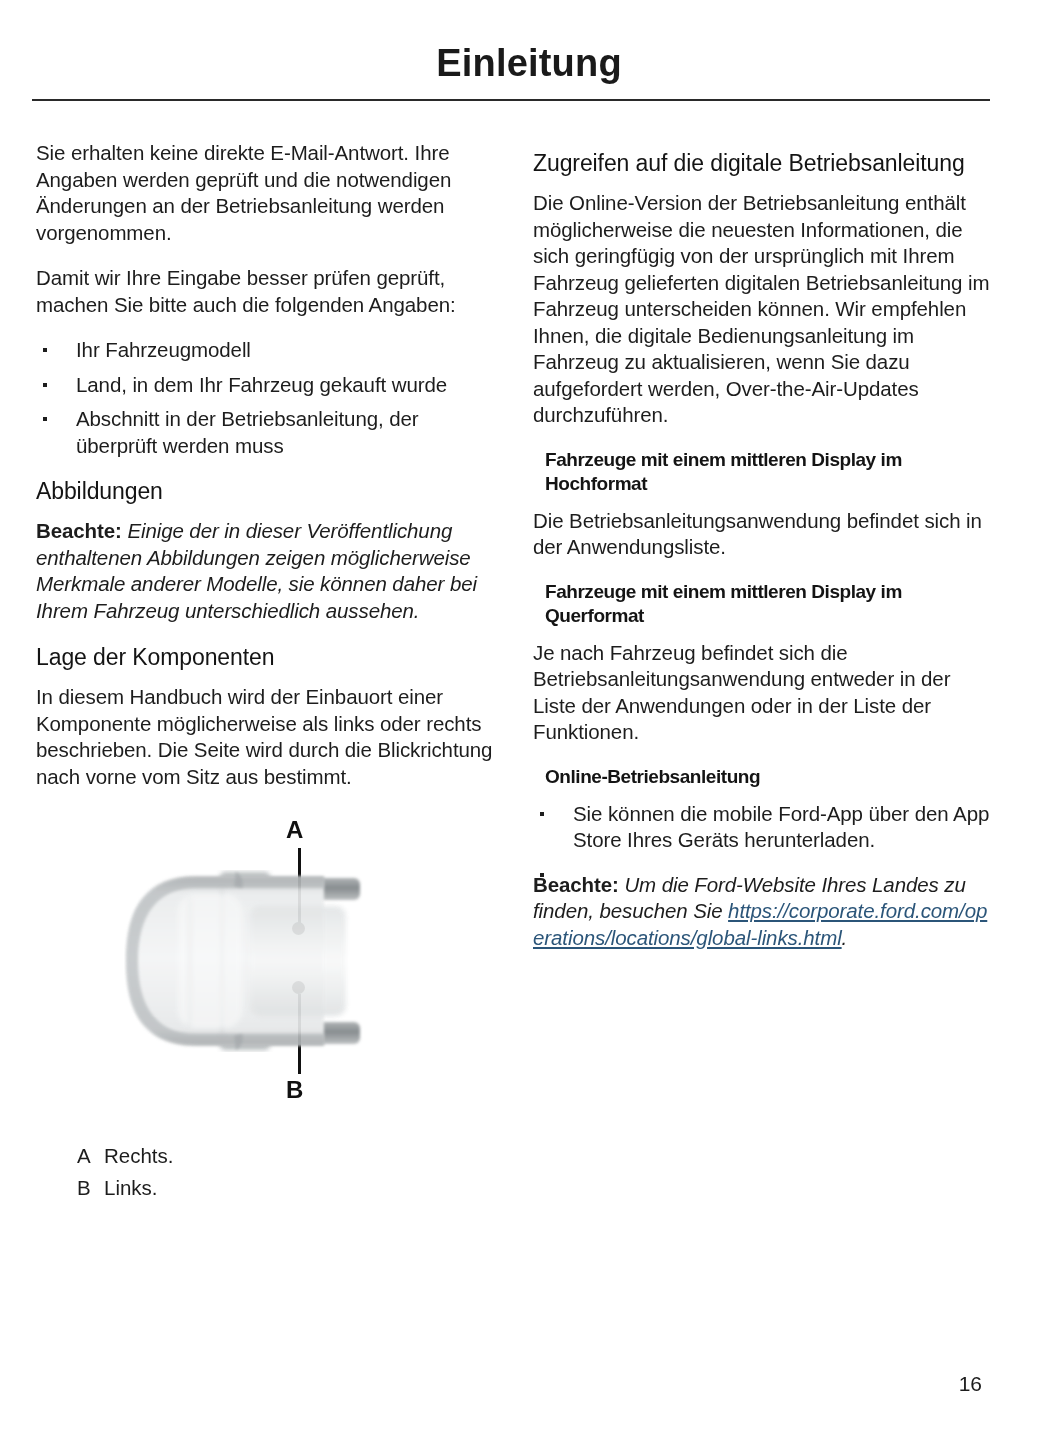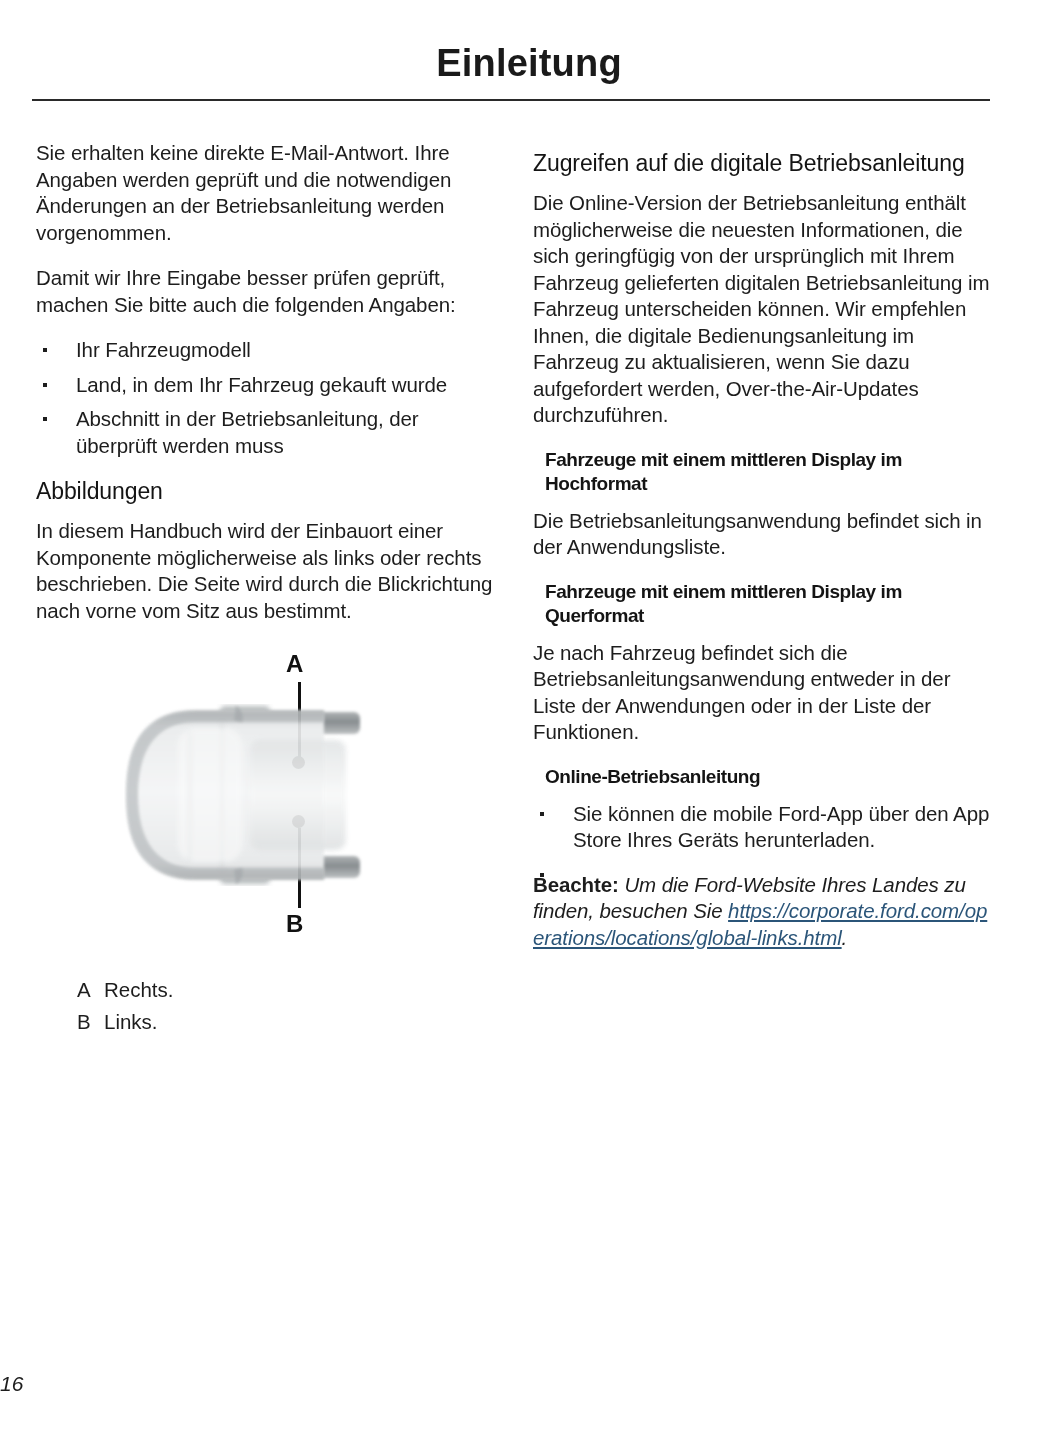--- a/index.html
+++ b/index.html
@@ -199,24 +199,23 @@
     padding-left: 41px;
     box-sizing: border-box;
   }
 
   
   .page-number {
     position: absolute;
     top: 1372px;
     left: 0;
     width: 982px;
-    text-align: left;
+    text-align: right;
     font-size: 21px;
     color: #1d1d1d;
-    font-style: italic;
   }
 </style>
 </head>
 <body>
 
 <div class="page">
 
   <div class="page-header">
     <div class="title">Einleitung</div>
   </div>
@@ -239,21 +238,25 @@
           <span>Land, in dem Ihr Fahrzeug gekauft wurde</span>
         </li>
         <li>
           <span class="dot"></span>
           <span>Abschnitt in der Betriebsanleitung, der überprüft werden muss</span>
         </li>
       </ul>
 
       <h2 class="sec">Abbildungen</h2>
 
-
+      <p class="note">
+        <span class="note-label">Beachte:</span><span> Einige der in dieser Veröffentlichung enthaltenen Abbildungen zeigen möglicherweise Merkmale anderer Modelle, sie können daher bei Ihrem Fahrzeug unterschiedlich aussehen.</span>
+      </p>
+
+      <h2 class="sec">Lage der Komponenten</h2>
 
       <p class="body">In diesem Handbuch wird der Einbauort einer Komponente möglicherweise als links oder rechts beschrieben.  Die Seite wird durch die Blickrichtung nach vorne vom Sitz aus bestimmt.</p>
 
       <div class="figure">
 
         <div class="fig-label a">A</div>
         <div class="fig-label b">B</div>
 
         <div class="callout-line top"></div>
         <div class="callout-dot top"></div>

